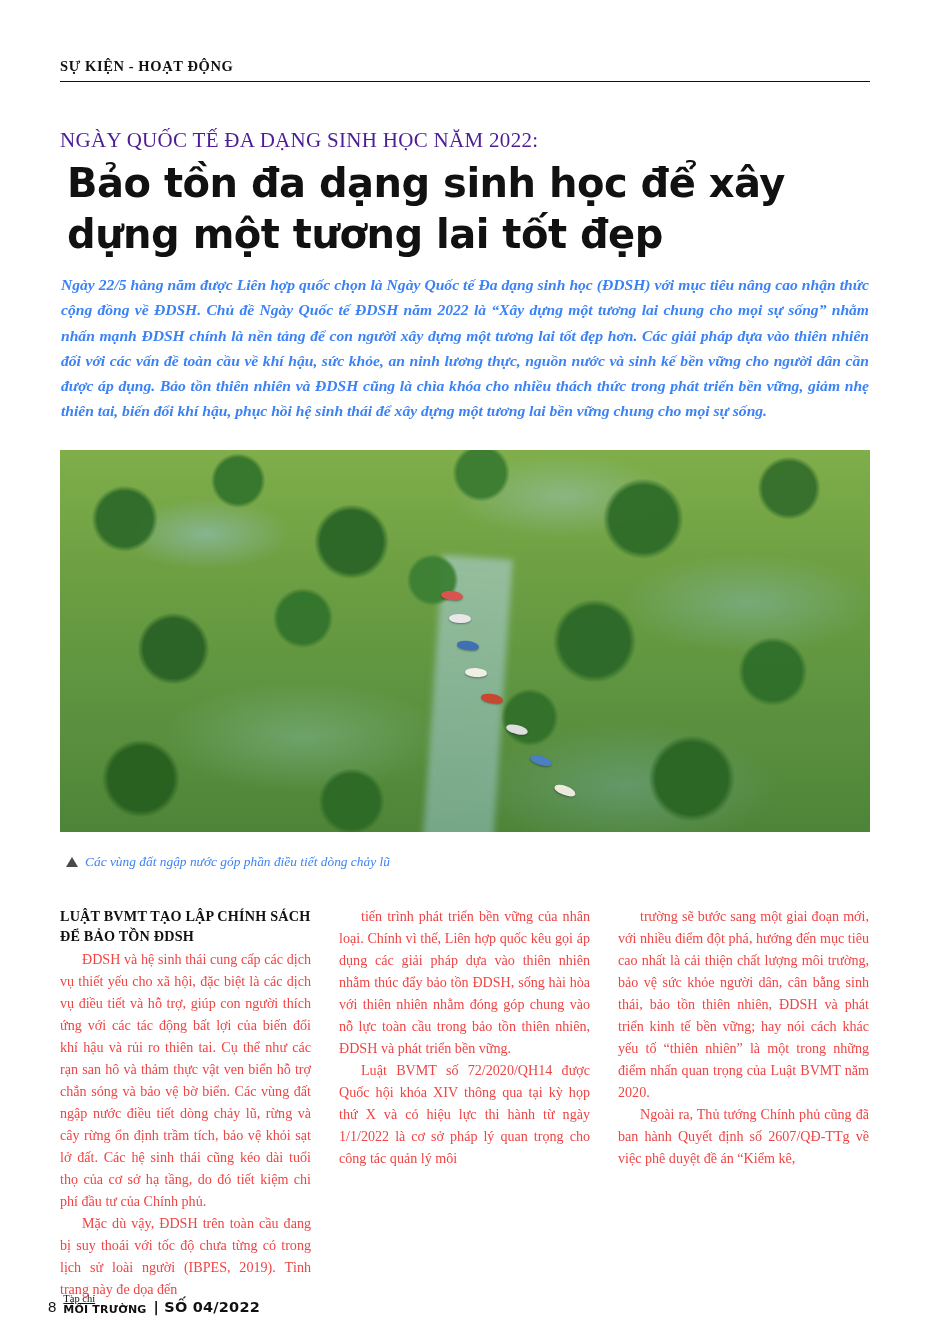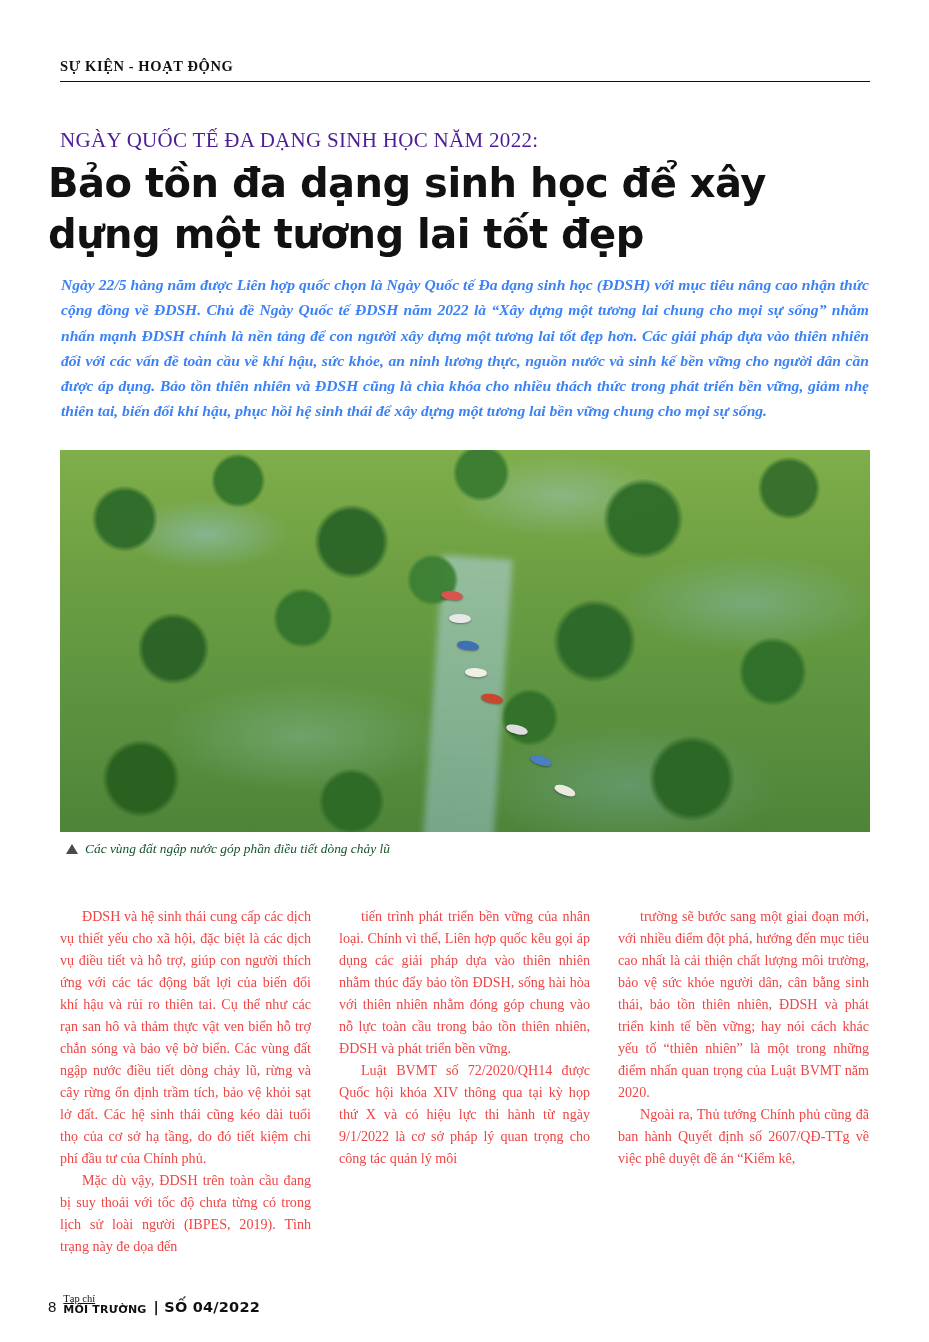--- a/index.html
+++ b/index.html
@@ -40,21 +40,21 @@
   .kicker {
     position: absolute;
     left: 60px; top: 128px;
     font-family: "Liberation Serif", serif;
     font-size: 21px;
     letter-spacing: 0.3px;
     color: #4c1d95;
   }
   .headline {
     position: absolute;
-    left: 48px; top: 158px;
+    left: 67px; top: 158px;
     width: 800px;
     font-family: "DejaVu Sans", sans-serif;
     font-size: 40px;
     line-height: 1.28;
     font-weight: 700;
     color: #111;
     letter-spacing: -0.5px;
   }
   
   .standfirst {
@@ -119,25 +119,25 @@
     transform: rotate(4deg);
     filter: blur(3px);
   }
   .boat {
     position: absolute;
     width: 22px; height: 9px;
     border-radius: 50% 50% 45% 45%;
     box-shadow: 0 1px 2px rgba(0,0,0,.35);
   }
   .caption {
-    margin-top: 9px;
+    margin-top: 22px;
     font-family: "Liberation Serif", serif;
     font-style: italic;
     font-size: 13.4px;
-    color: #14532d;
+    color: #3b82f6;
     display: flex;
     align-items: center;
     gap: 7px;
     padding-left: 6px;
     text-align: center;
   }
   .caption .tri {
     width: 0; height: 0;
     border-left: 6px solid transparent;
     border-right: 6px solid transparent;
@@ -242,27 +242,28 @@
     </div>
     <div class="caption">
       <span class="tri"></span>
       <span>Các vùng đất ngập nước góp phần điều tiết dòng chảy lũ</span>
     </div>
   </div>
 
   <div class="columns">
 
     <div class="col">
+      <div class="subhead">LUẬT BVMT TẠO LẬP CHÍNH SÁCH ĐỂ BẢO TỒN ĐDSH</div>
       <p>ĐDSH và hệ sinh thái cung cấp các dịch vụ thiết yếu cho xã hội, đặc biệt là các dịch vụ điều tiết và hỗ trợ, giúp con người thích ứng với các tác động bất lợi của biến đổi khí hậu và rủi ro thiên tai. Cụ thể như các rạn san hô và thảm thực vật ven biển hỗ trợ chắn sóng và bảo vệ bờ biển. Các vùng đất ngập nước điều tiết dòng chảy lũ, rừng và cây rừng ổn định trầm tích, bảo vệ khỏi sạt lở đất. Các hệ sinh thái cũng kéo dài tuổi thọ của cơ sở hạ tầng, do đó tiết kiệm chi phí đầu tư của Chính phủ.</p>
       <p>Mặc dù vậy, ĐDSH trên toàn cầu đang bị suy thoái với tốc độ chưa từng có trong lịch sử loài người (IBPES, 2019). Tình trạng này đe dọa đến</p>
     </div>
 
     <div class="col">
       <p>tiến trình phát triển bền vững của nhân loại. Chính vì thế, Liên hợp quốc kêu gọi áp dụng các giải pháp dựa vào thiên nhiên nhằm thúc đẩy bảo tồn ĐDSH, sống hài hòa với thiên nhiên nhằm đóng góp chung vào nỗ lực toàn cầu trong bảo tồn thiên nhiên, ĐDSH và phát triển bền vững.</p>
-      <p>Luật BVMT số 72/2020/QH14 được Quốc hội khóa XIV thông qua tại kỳ họp thứ X và có hiệu lực thi hành từ ngày 9/1/2022 là cơ sở pháp lý quan trọng cho công tác quản lý môi</p>
+      <p>Luật BVMT số 72/2020/QH14 được Quốc hội khóa XIV thông qua tại kỳ họp thứ X và có hiệu lực thi hành từ ngày 1/1/2022 là cơ sở pháp lý quan trọng cho công tác quản lý môi</p>
     </div>
 
     <div class="col">
       <p>trường sẽ bước sang một giai đoạn mới, với nhiều điểm đột phá, hướng đến mục tiêu cao nhất là cải thiện chất lượng môi trường, bảo vệ sức khỏe người dân, cân bằng sinh thái, bảo tồn thiên nhiên, ĐDSH và phát triển kinh tế bền vững; hay nói cách khác yếu tố “thiên nhiên” là một trong những điểm nhấn quan trọng của Luật BVMT năm 2020.</p>
       <p>Ngoài ra, Thủ tướng Chính phủ cũng đã ban hành Quyết định số 2607/QĐ-TTg về việc phê duyệt đề án “Kiểm kê,</p>
     </div>
 
   </div>
 
   <div class="footer">

